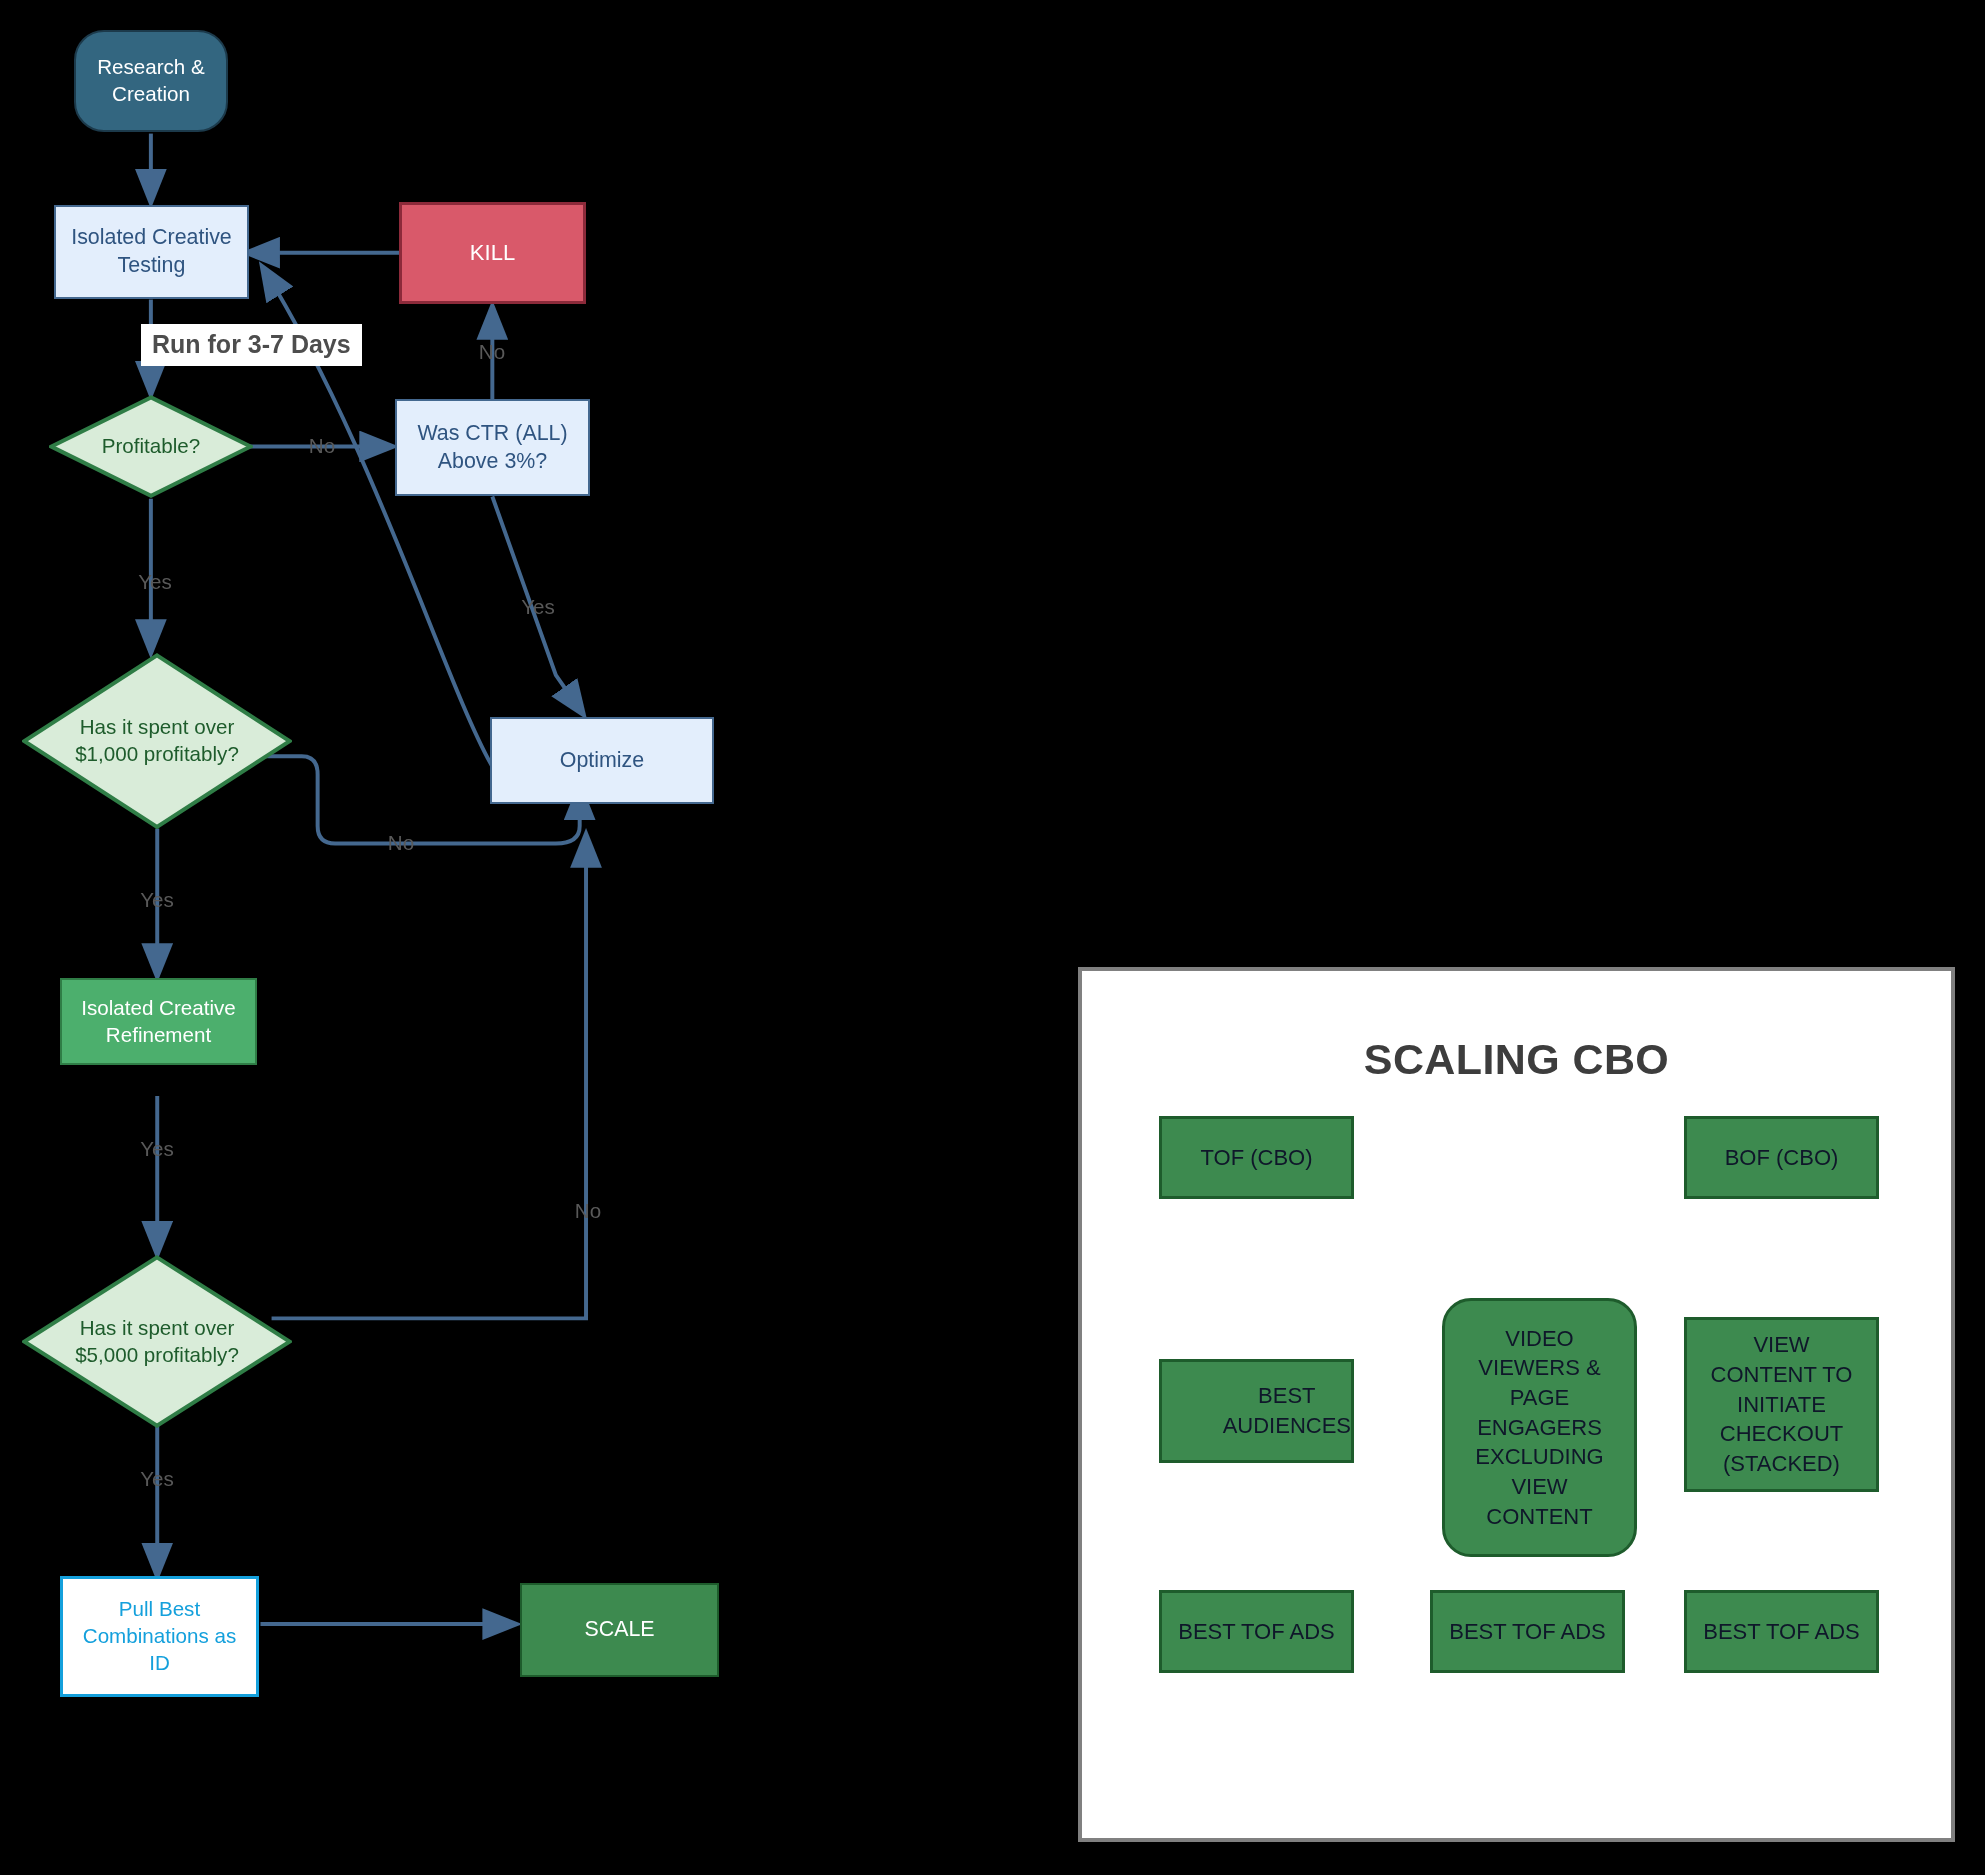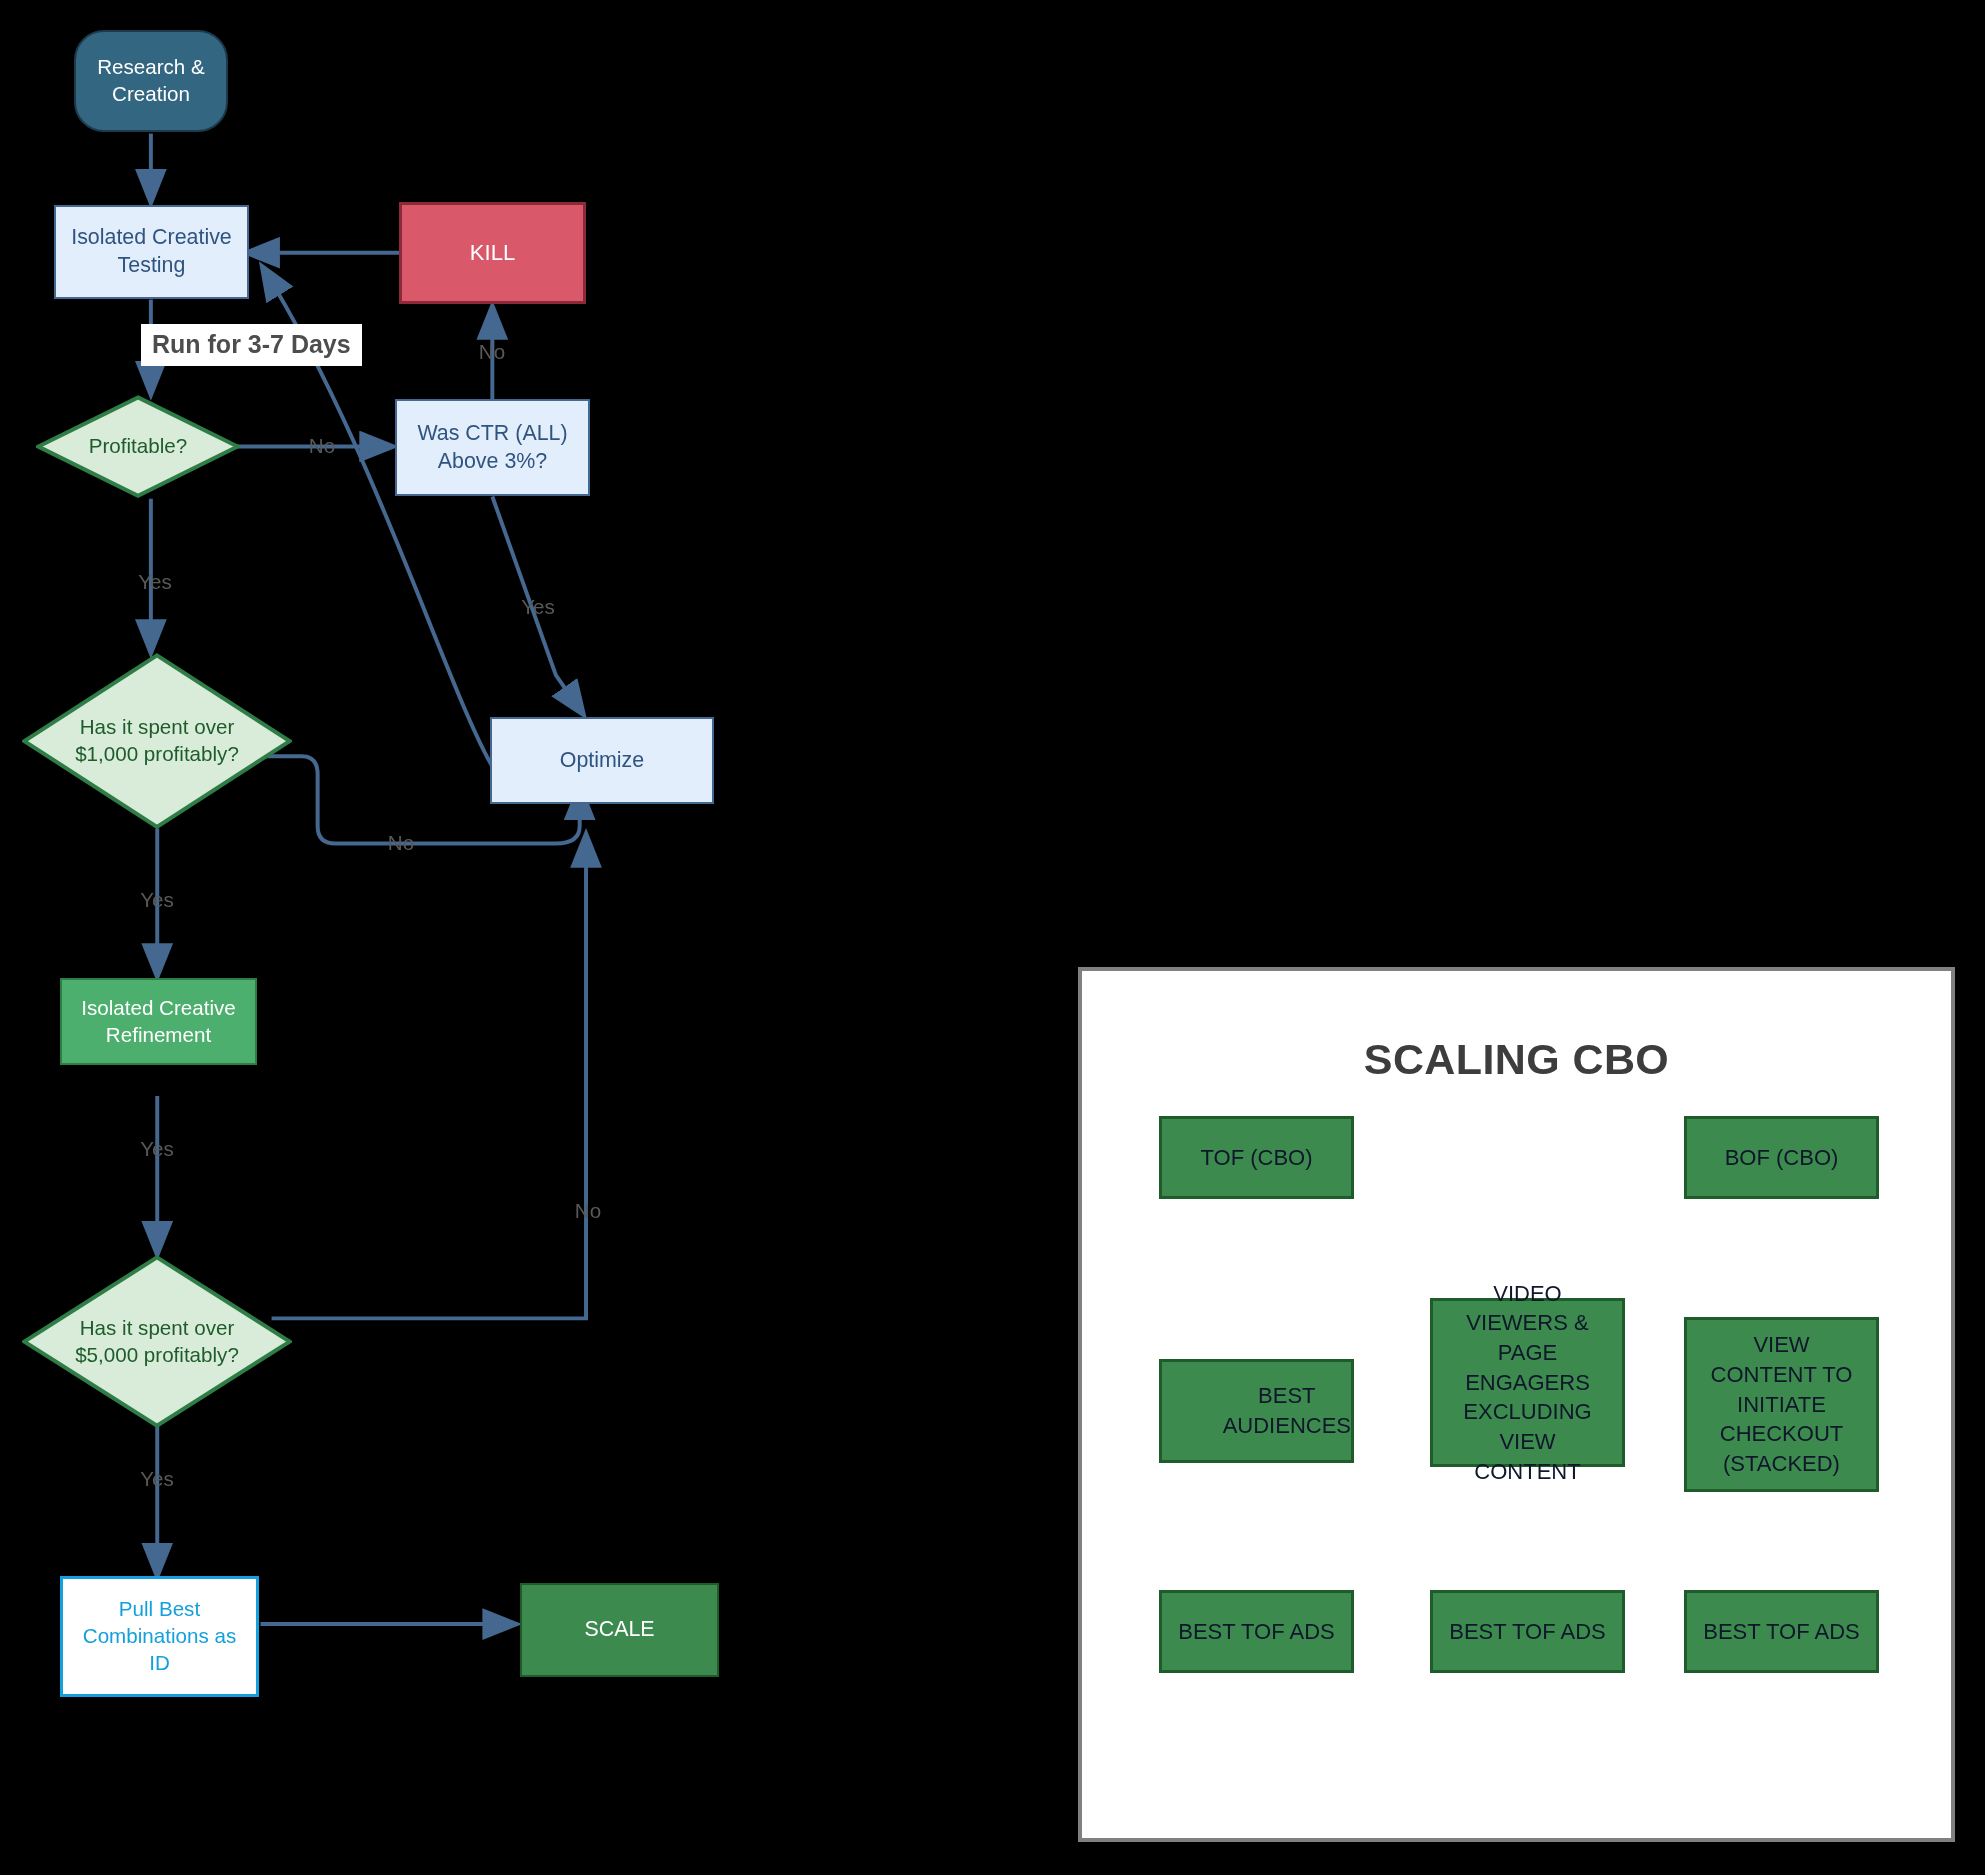--- a/index.html
+++ b/index.html
@@ -197,21 +197,21 @@
     <span style="white-space:pre-line;">Isolated Creative
 Testing</span>
   </div>
 
   <div class="node n-kill" style="left:399px; top:202px; width:187px; height:102px;">
     <span style="white-space:pre-line;">KILL</span>
   </div>
 
   <div class="run-label" style="left:141px; top:324px;">Run for 3-7 Days</div>
 
-  <div class="n-diamond" style="left:36px; top:395px; width:204px; height:103px;">
+  <div class="n-diamond" style="left:49px; top:395px; width:204px; height:103px;">
     <svg class="dia-bg" viewBox="0 0 257 130" preserveAspectRatio="none">
       <polygon points="128.5,3 254,65 128.5,127 3,65" fill="#d9ecd9" stroke="#2f7d46" stroke-width="5"></polygon>
     </svg>
     <span class="dia-label" style="white-space:pre-line;">Profitable?</span>
   </div>
 
   <div class="edge-label" style="left:322px; top:446px;">No</div>
   <div class="edge-label" style="left:155px; top:582px;">Yes</div>
 
   <div class="node n-process-blue" style="left:395px; top:399px; width:195px; height:97px;">
@@ -273,21 +273,21 @@
       <span style="white-space:pre-line;">TOF (CBO)</span>
     </div>
     <div class="cbo-box" style="left:77px; top:388px; width:195px; height:104px;justify-content:flex-end;">
       <span style="white-space:pre-line;">BEST
 AUDIENCES</span>
     </div>
     <div class="cbo-box" style="left:77px; top:619px; width:195px; height:83px;">
       <span style="white-space:pre-line;">BEST TOF ADS</span>
     </div>
 
-    <div class="cbo-box" style="left:348px; top:327px; width:195px; height:169px;">
+    <div class="cbo-box" style="left:360px; top:327px; width:195px; height:259px;border-radius:29px;">
       <span style="white-space:pre-line;">VIDEO
 VIEWERS &amp;
 PAGE
 ENGAGERS
 EXCLUDING
 VIEW
 CONTENT</span>
     </div>
     <div class="cbo-box" style="left:348px; top:619px; width:195px; height:83px;">
       <span style="white-space:pre-line;">BEST TOF ADS</span>

